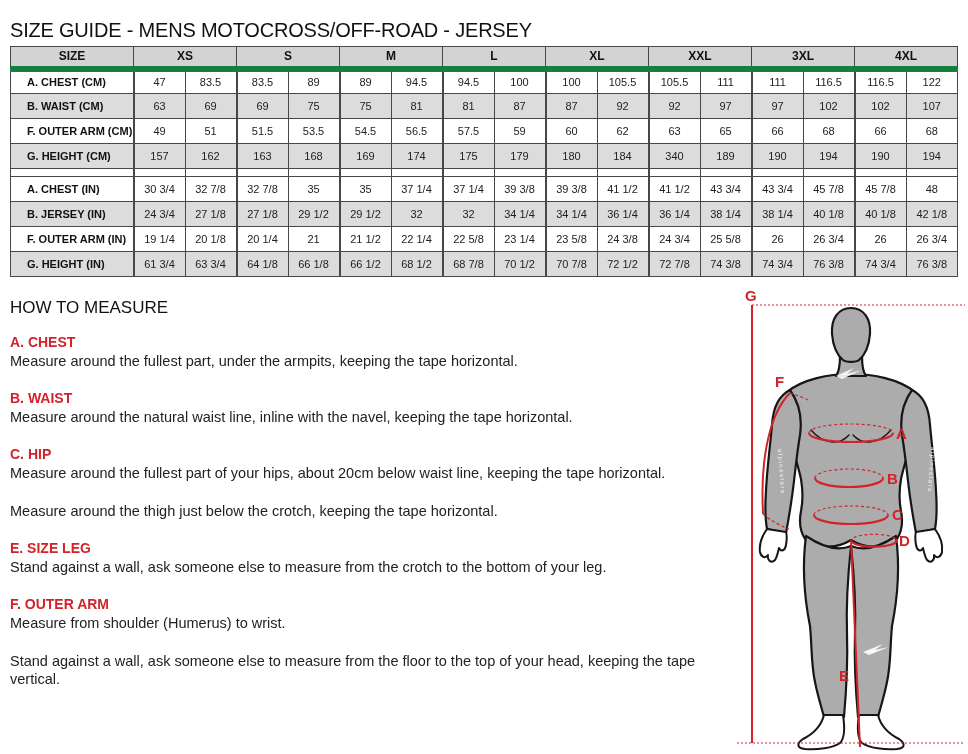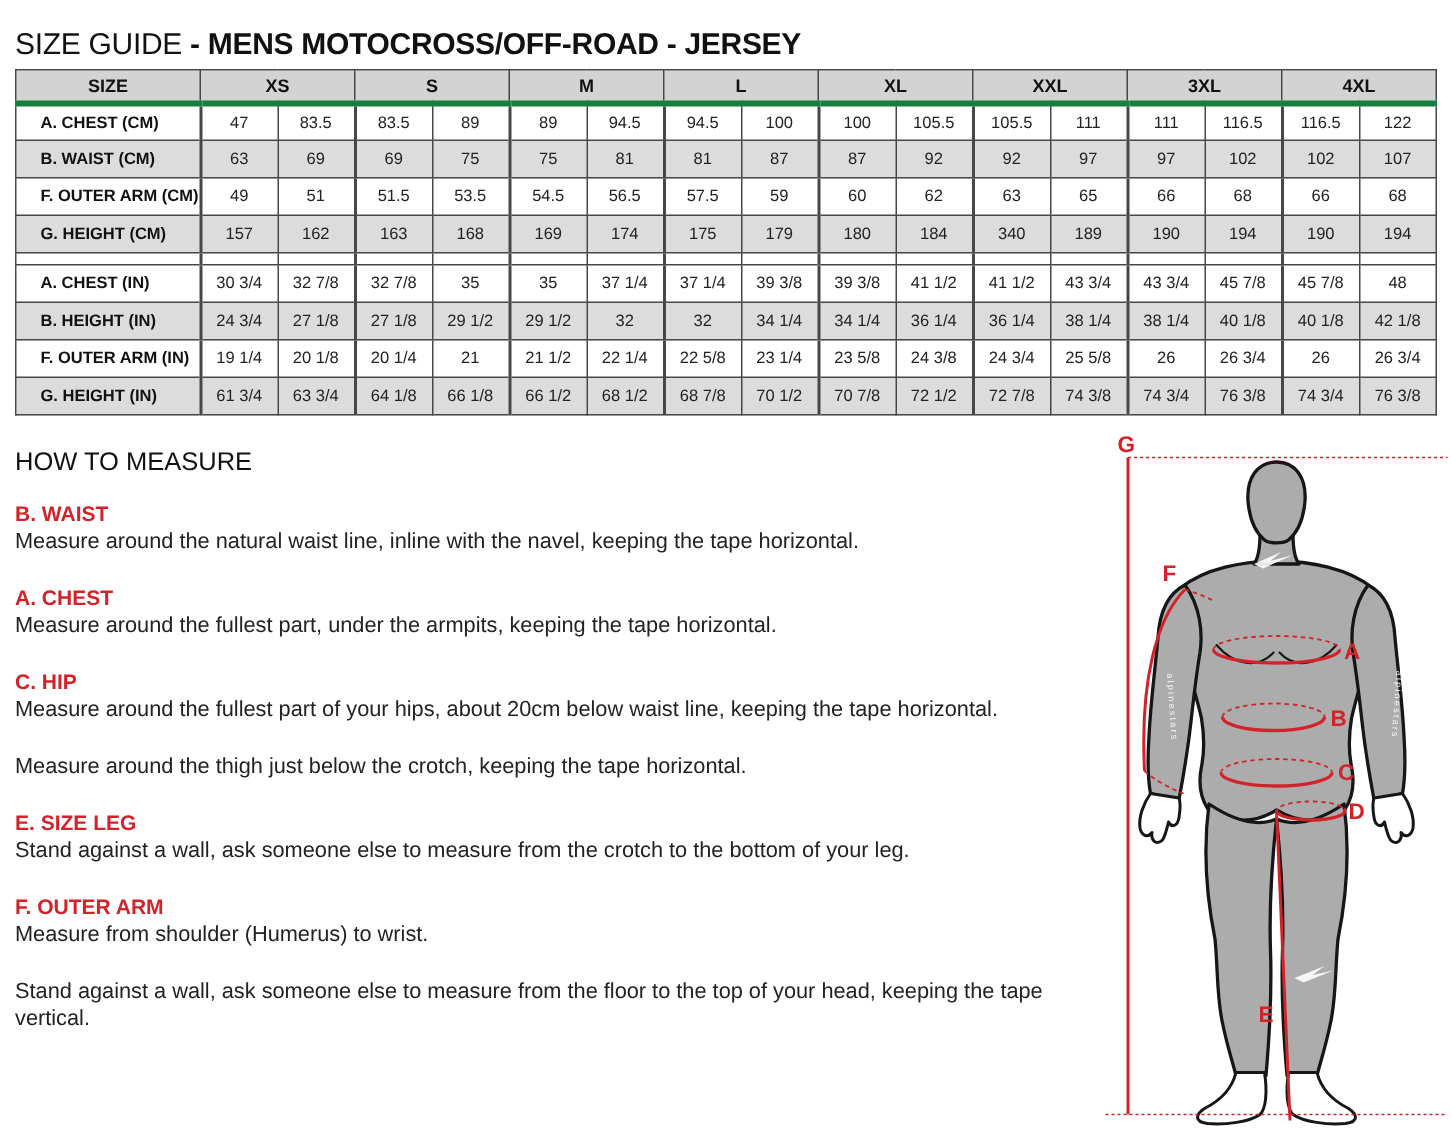--- a/index.html
+++ b/index.html
@@ -2,25 +2,25 @@
 <html><head>
 <meta charset="utf-8">
 <style>
   * { box-sizing: border-box; }
   html,body { margin:0; padding:0; background:#fff; }
   body { font-family:"Liberation Sans", sans-serif; color:#1d1d1f; }
   .page { position:relative; width:968px; height:754px; overflow:hidden; background:#fff; }
 
   .title { position:absolute; left:10px; top:6px; font-size:20px; letter-spacing:-0.2px; color:#111; white-space:nowrap; }
   .title .t-light { font-weight:400; }
-  .title .t-bold { font-weight:700; }
+  .title .t-bold { font-weight:400; }
 
   table.size-table { position:absolute; left:10px; top:46px; width:948px; border-collapse:collapse; table-layout:fixed; }
   .size-table th, .size-table td { border:1px solid #47474a; padding:0; }
-  .size-table thead th { background:#d3d3d3; height:22px; font-size:12px; font-weight:700; color:#111; border-bottom:4px solid #15803d; }
+  .size-table thead th { background:#d3d3d3; height:22px; font-size:12px; font-weight:700; color:#111; border-bottom:6px solid #15803d; }
   .size-table td.label { font-weight:700; font-size:11px; text-align:left; padding-left:16px; background:#fff; color:#111; white-space:nowrap; }
   .size-table td.val { text-align:center; font-size:11px; height:25px; color:#222; }
   .size-table tr.shaded td { background:#dcdcdc; }
   .size-table td.grp { border-left-width:2px; }
   .size-table tr.gap td { height:8px; background:#fff; }
 
   .htm-heading { position:absolute; left:10px; top:298px; margin:0; font-size:17px; font-weight:400; color:#111; }
   .measure-list { position:absolute; left:10px; top:334px; width:726px; }
   .measure-item { margin:0 0 20px 0; }
   .measure-item h3 { margin:0 0 2px 0; font-size:14px; line-height:16px; font-weight:700; color:#d2232a; }
@@ -178,21 +178,21 @@
           <td class="val grp">39 3/8</td>
           <td class="val">41 1/2</td>
           <td class="val grp">41 1/2</td>
           <td class="val">43 3/4</td>
           <td class="val grp">43 3/4</td>
           <td class="val">45 7/8</td>
           <td class="val grp">45 7/8</td>
           <td class="val">48</td>
         </tr>
         <tr class="shaded">
-          <td class="label">B. HEIGHT (IN)</td>
+          <td class="label">B. JERSEY (IN)</td>
           <td class="val grp">24 3/4</td>
           <td class="val">27 1/8</td>
           <td class="val grp">27 1/8</td>
           <td class="val">29 1/2</td>
           <td class="val grp">29 1/2</td>
           <td class="val">32</td>
           <td class="val grp">32</td>
           <td class="val">34 1/4</td>
           <td class="val grp">34 1/4</td>
           <td class="val">36 1/4</td>
@@ -240,26 +240,26 @@
           <td class="val">76 3/8</td>
           <td class="val grp">74 3/4</td>
           <td class="val">76 3/8</td>
         </tr>
       </tbody>
   </table>
 
   <h2 class="htm-heading">HOW TO MEASURE</h2>
   <div class="measure-list" id="measure-list">
       <div class="measure-item">
+        <h3>A. CHEST</h3>
+        <p>Measure around the fullest part, under the armpits, keeping the tape horizontal.</p>
+      </div>
+      <div class="measure-item">
         <h3>B. WAIST</h3>
         <p>Measure around the natural waist line, inline with the navel, keeping the tape horizontal.</p>
-      </div>
-      <div class="measure-item">
-        <h3>A. CHEST</h3>
-        <p>Measure around the fullest part, under the armpits, keeping the tape horizontal.</p>
       </div>
       <div class="measure-item">
         <h3>C. HIP</h3>
         <p>Measure around the fullest part of your hips, about 20cm below waist line, keeping the tape horizontal.</p>
       </div>
       <div class="measure-item">
         <p>Measure around the thigh just below the crotch, keeping the tape horizontal.</p>
       </div>
       <div class="measure-item">
         <h3>E. SIZE LEG</h3>

